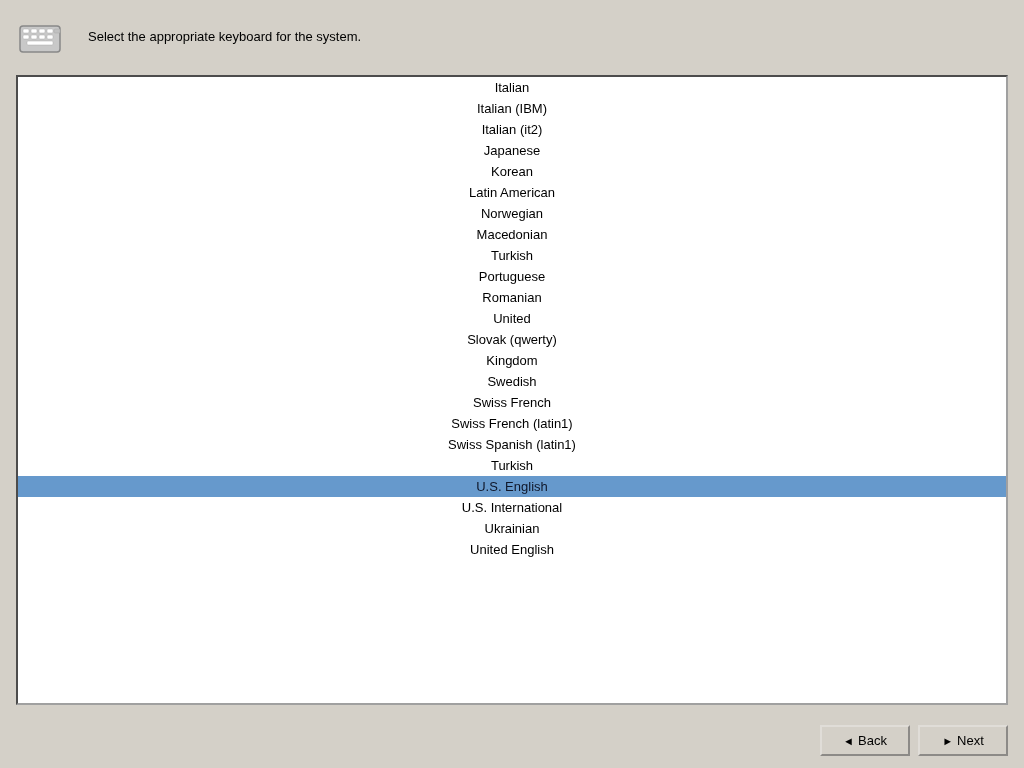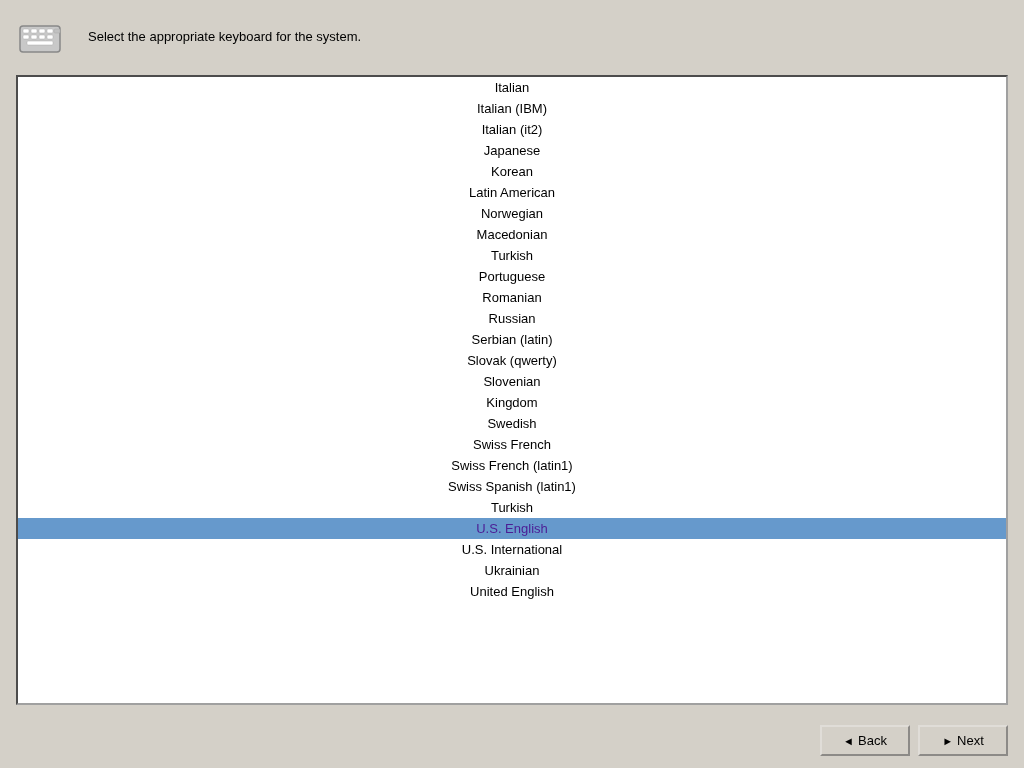--- a/index.html
+++ b/index.html
@@ -58,21 +58,21 @@
       padding: 3px 6px;
       cursor: default;
       color: #000;
       white-space: nowrap;
       font-size: 13px;
       text-align: center;
     }
 
     .list-item.selected {
       background-color: #6699cc;
-      color: #4c1d95;
+      color: #0f172a;
     }
 
     .footer {
       display: flex;
       justify-content: flex-end;
       padding: 12px 16px;
       gap: 8px;
     }
 
     .btn {
@@ -123,24 +123,22 @@
         <div class="list-item">Italian (IBM)</div>
         <div class="list-item">Italian (it2)</div>
         <div class="list-item">Japanese</div>
         <div class="list-item">Korean</div>
         <div class="list-item">Latin American</div>
         <div class="list-item">Norwegian</div>
         <div class="list-item">Macedonian</div>
         <div class="list-item">Turkish</div>
         <div class="list-item">Portuguese</div>
         <div class="list-item">Romanian</div>
-        <div class="list-item">Russian</div>
-        <div class="list-item">Serbian (latin)</div>
+        <div class="list-item">United</div>
         <div class="list-item">Slovak (qwerty)</div>
-        <div class="list-item">Slovenian</div>
         <div class="list-item">Kingdom</div>
         <div class="list-item">Swedish</div>
         <div class="list-item">Swiss French</div>
         <div class="list-item">Swiss French (latin1)</div>
         <div class="list-item">Swiss Spanish (latin1)</div>
         <div class="list-item">Turkish</div>
         <div class="list-item selected">U.S. English</div>
         <div class="list-item">U.S. International</div>
         <div class="list-item">Ukrainian</div>
         <div class="list-item">United English</div>

